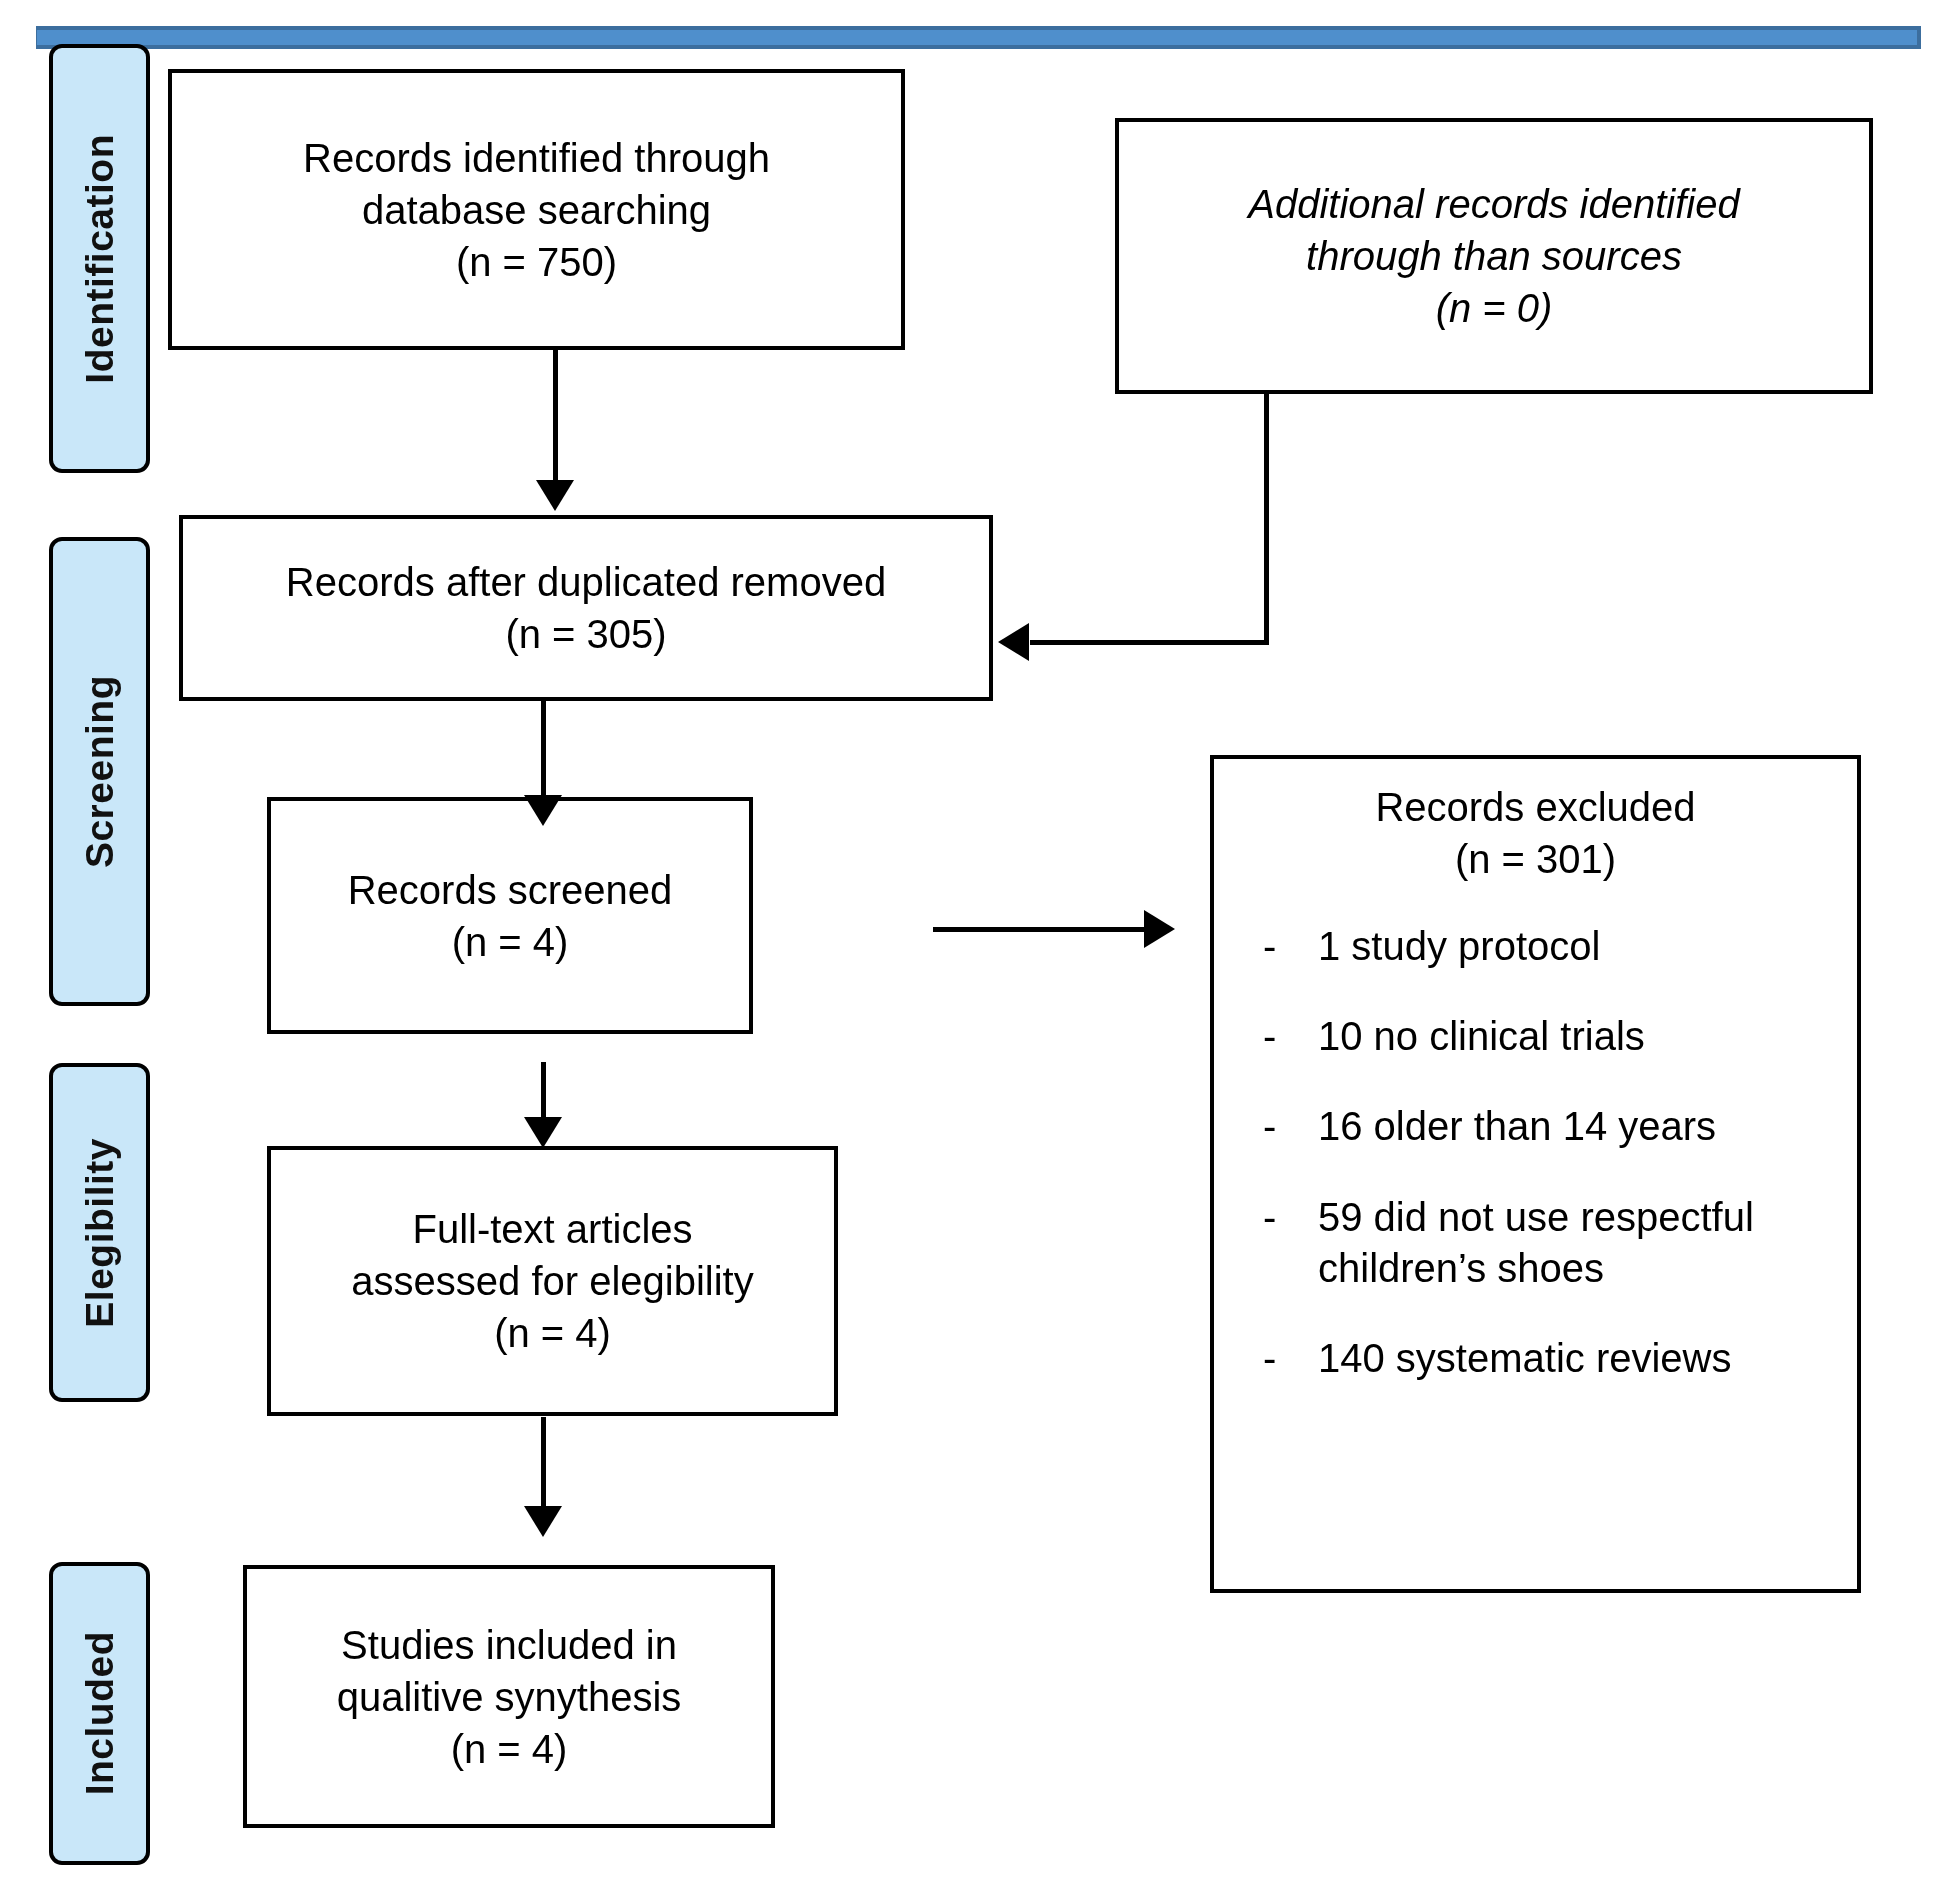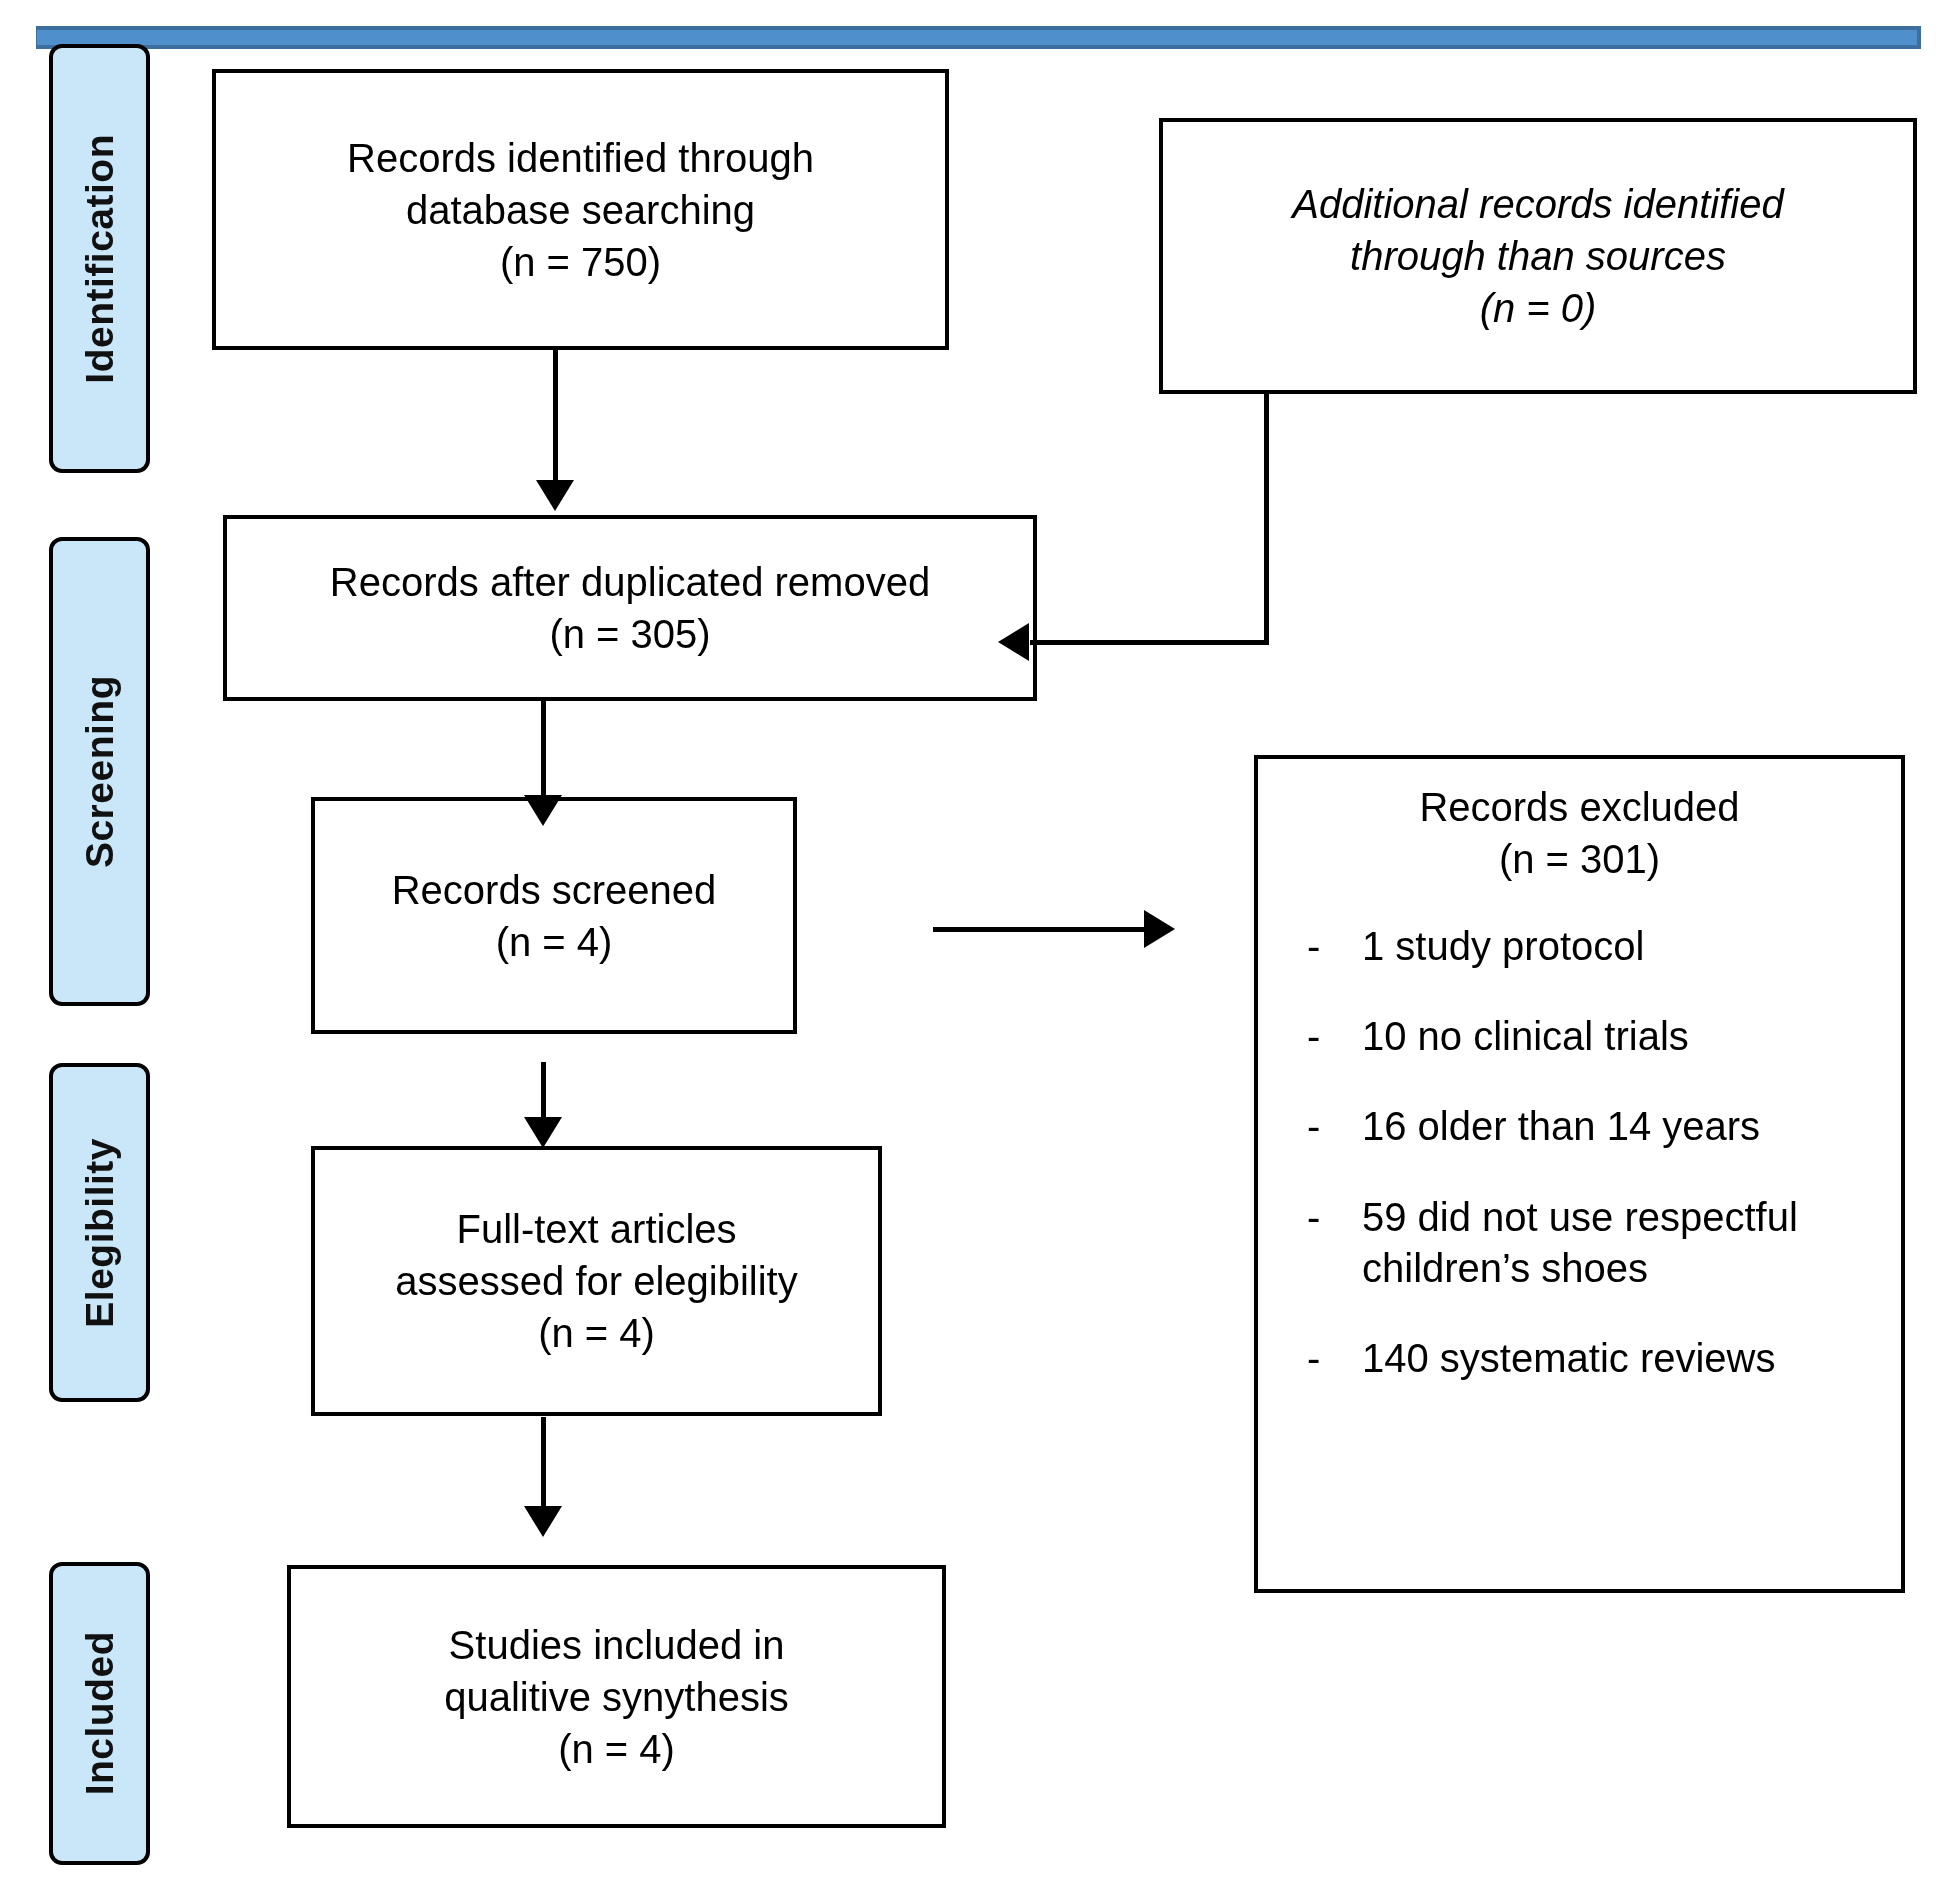--- a/index.html
+++ b/index.html
@@ -60,21 +60,20 @@
     position: absolute;
     background: #ffffff;
     border: 4.5px solid #000000;
     box-sizing: border-box;
     display: flex;
     flex-direction: column;
     align-items: center;
     justify-content: center;
     text-align: center;
     color: #000000;
-    margin-left: 44px;
   }
   .box .line {
     font-size: 40px;
     line-height: 1.30;
     white-space: nowrap;
     font-family: "Liberation Sans", sans-serif;
   }
 
   
   .box.excluded {
@@ -189,21 +188,21 @@
     <div class="line">Records screened</div>
     <div class="line">(n = 4)</div>
   </div>
 
   <div class="box" style="left:267px; top:1146px; width:571px; height:270px;text-align:center;">
     <div class="line">Full-text articles</div>
     <div class="line">assessed for elegibility</div>
     <div class="line">(n = 4)</div>
   </div>
 
-  <div class="box" style="left:243px; top:1565px; width:659px; height:263px;">
+  <div class="box" style="left:243px; top:1565px; width:532px; height:263px;">
     <div class="line">Studies included in</div>
     <div class="line">qualitive synythesis</div>
     <div class="line">(n = 4)</div>
   </div>
 
   <div class="box excluded" style="left:1210px; top:755px; width:651px; height:838px;">
     <div class="excl-head">
       <div>Records excluded</div>
       <div>(n = 301)</div>
     </div>

